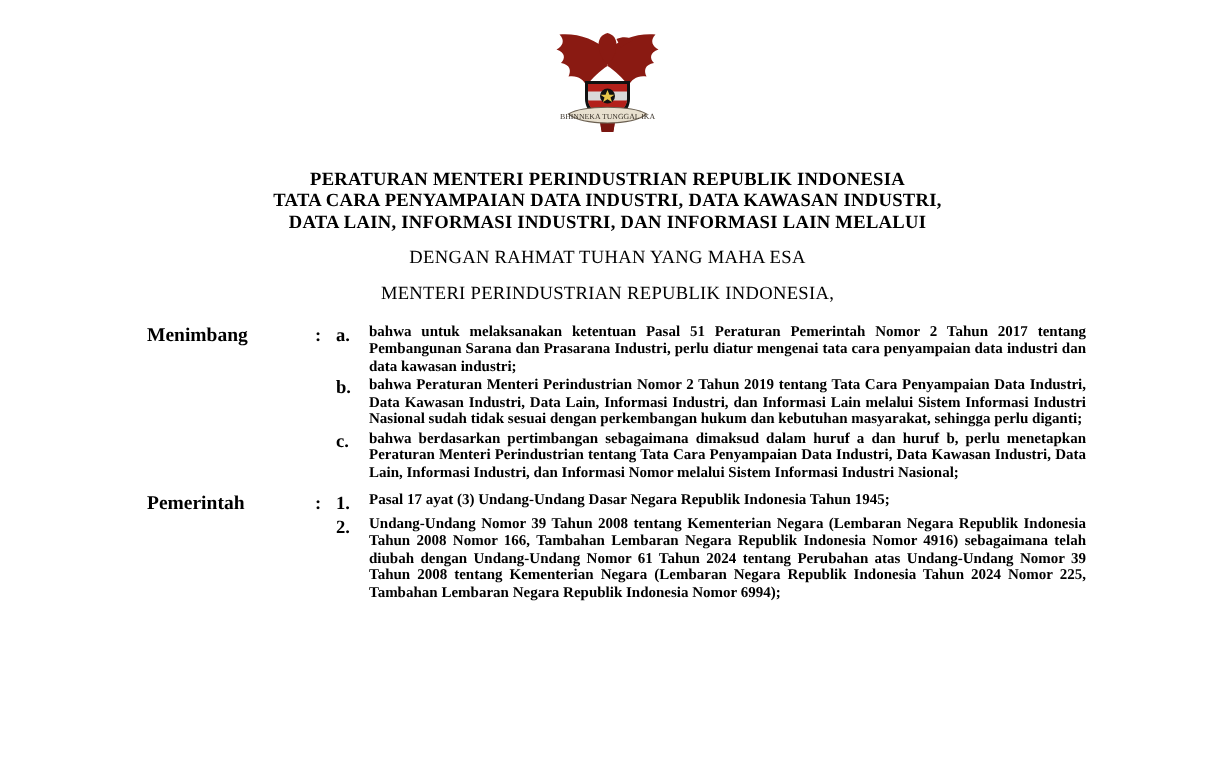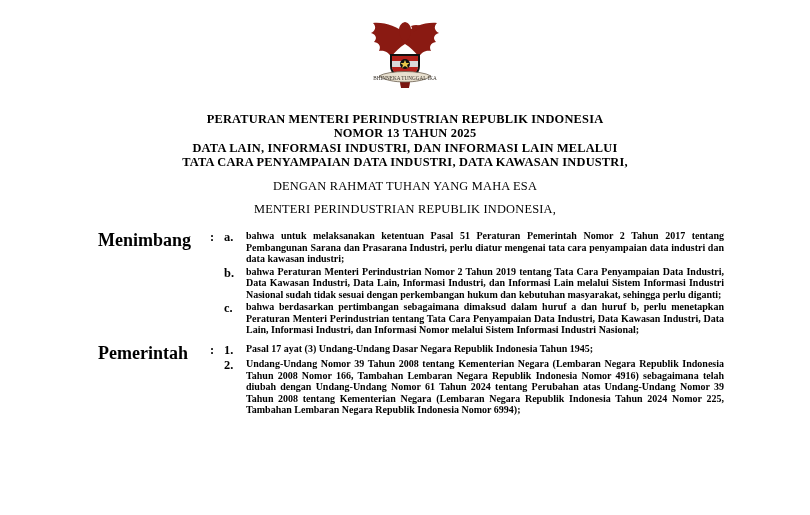--- a/index.html
+++ b/index.html
@@ -56,21 +56,21 @@
     padding-right: 86px;
   }
   .clause {
     display: flex;
     align-items: flex-start;
     margin-bottom: 0px;
   }
   .clause-label {
     width: 112px;
     flex: 0 0 112px;
-    font-size: 18px;
+    font-size: 13px;
     font-weight: bold;
     line-height: 1.15;
   }
   .clause-colon {
     width: 14px;
     flex: 0 0 14px;
     font-size: 12.4px;
     font-weight: bold;
     line-height: 1.15;
   }
@@ -136,23 +136,22 @@
         <path d="M41 66 L51 66 L50 74 L42 74 Z" fill="#7a1610"></path>
       </g>
 
       <path d="M20 62 C30 56 62 56 72 62 C62 70 30 70 20 62 Z" fill="#e8e0cf" stroke="#6b6051" stroke-width="0.8"></path>
       <text x="46" y="65.5" font-size="5.2" text-anchor="middle" fill="#3a332a" font-family="Liberation Serif, serif">BHINNEKA TUNGGAL IKA</text>
     </svg>
   </div>
 
   <div class="title-block">
     <div class="title-line">PERATURAN MENTERI PERINDUSTRIAN REPUBLIK INDONESIA</div>
-    <div class="title-line">NOMOR 13 TAHUN 2025</div>
+    <div class="title-line">TATA CARA PENYAMPAIAN DATA INDUSTRI, DATA KAWASAN INDUSTRI,</div>
     <div class="title-line">DATA LAIN, INFORMASI INDUSTRI, DAN INFORMASI LAIN MELALUI</div>
-    <div class="title-line">TATA CARA PENYAMPAIAN DATA INDUSTRI, DATA KAWASAN INDUSTRI,</div>
     <div class="title-gap"></div>
     <div class="subtitle-line">DENGAN RAHMAT TUHAN YANG MAHA ESA</div>
     <div class="title-gap"></div>
     <div class="subtitle-line">MENTERI PERINDUSTRIAN REPUBLIK INDONESIA,</div>
   </div>
 
   <div class="body-block">
 
     <div class="clause">
       <div class="clause-label">Menimbang</div>

